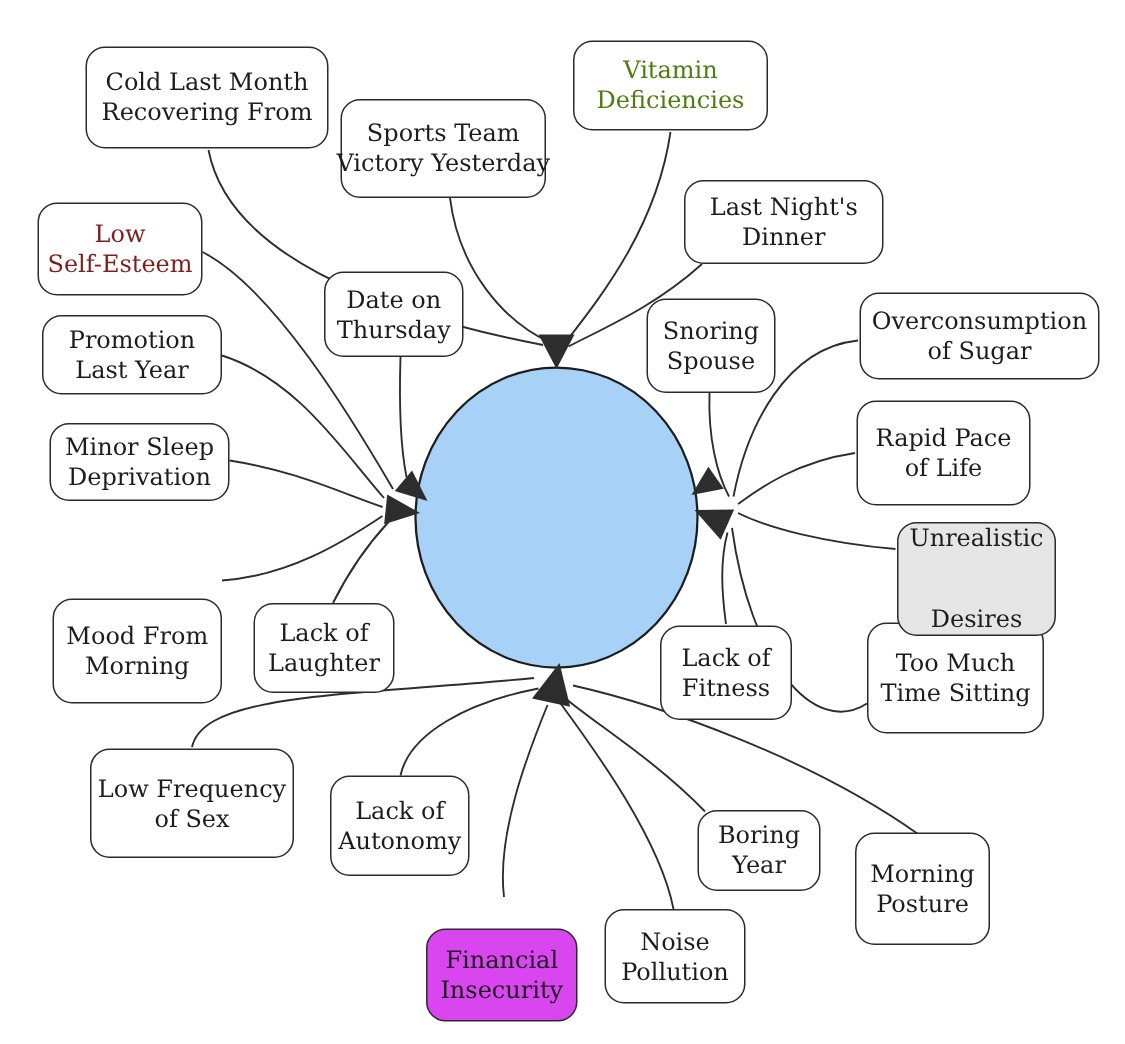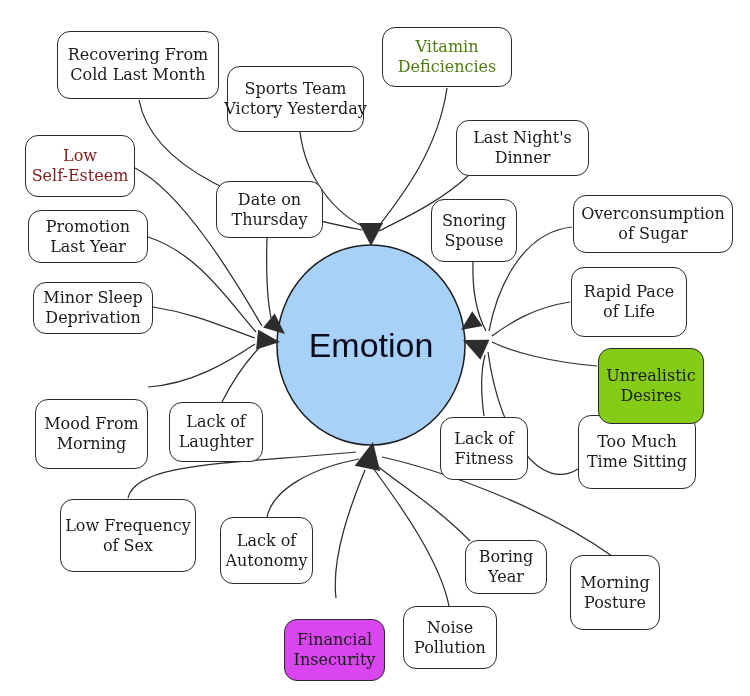--- a/index.html
+++ b/index.html
@@ -67,43 +67,42 @@
       <path d="M 449,606 C 440,560 398,502 373,468" fill="none" stroke="#2d2d2d" stroke-width="1.25"></path>
       <path d="M 470,541 C 436,506 396,482 375,464" fill="none" stroke="#2d2d2d" stroke-width="1.25"></path>
       <path d="M 612,556 C 540,505 440,470 382,457" fill="none" stroke="#2d2d2d" stroke-width="1.25"></path>
       <polygon points="0,0 -23,-12 -23,12" transform="translate(371,246) rotate(90)" fill="#2d2d2d"></polygon>
       <polygon points="0,0 -27,-13 -27,13" transform="translate(373,442) rotate(-78)" fill="#2d2d2d"></polygon>
       <polygon points="0,0 -21,-9 -21,9" transform="translate(285,334) rotate(40)" fill="#2d2d2d"></polygon>
       <polygon points="0,0 -23,-10 -23,10" transform="translate(280,342) rotate(6)" fill="#2d2d2d"></polygon>
       <polygon points="0,0 -20,-9 -20,9" transform="translate(461,330) rotate(145)" fill="#2d2d2d"></polygon>
       <polygon points="0,0 -24,-11 -24,11" transform="translate(463,340) rotate(204)" fill="#2d2d2d"></polygon>
     </svg>
-  <div class="center-label" id="center-label" style="left: 277px; top: 245px; width: 188px; height: 200px; color: rgb(12, 12, 30);">Emotion</div>
   <div id="nodes-layer">
       <div class="node" style="left: 57px; top: 31px; width: 162px; height: 68px; background: rgb(255, 255, 255); border-color: rgb(43, 43, 43); color: rgb(28, 28, 28);">
+        <span class="line">Cold Last Month</span>
         <span class="line">Recovering From</span>
-        <span class="line">Cold Last Month</span>
       </div>
       <div class="node" style="left: 227px; top: 66px; width: 137px; height: 66px; background: rgb(255, 255, 255); border-color: rgb(43, 43, 43); color: rgb(28, 28, 28);">
         <span class="line">Sports Team</span>
         <span class="line">Victory Yesterday</span>
       </div>
       <div class="node" style="left: 382px; top: 27px; width: 130px; height: 60px; background: rgb(255, 255, 255); border-color: rgb(43, 43, 43); color: #4d7c0f;">
         <span class="line">Vitamin</span>
         <span class="line">Deficiencies</span>
       </div>
       <div class="node" style="left: 456px; top: 120px; width: 133px; height: 56px; background: rgb(255, 255, 255); border-color: rgb(43, 43, 43); color: rgb(28, 28, 28);">
         <span class="line">Last Night's</span>
         <span class="line">Dinner</span>
       </div>
       <div class="node" style="left: 431px; top: 199px; width: 86px; height: 63px; background: rgb(255, 255, 255); border-color: rgb(43, 43, 43); color: rgb(28, 28, 28);">
         <span class="line">Snoring</span>
         <span class="line">Spouse</span>
       </div>
-      <div class="node" style="left: 216px; top: 181px; width: 107px; height: 57px; background: rgb(255, 255, 255); border-color: rgb(43, 43, 43); color: rgb(28, 28, 28);">
+      <div class="node" style="left: 216px; top: 181px; width: 93px; height: 57px; background: rgb(255, 255, 255); border-color: rgb(43, 43, 43); color: rgb(28, 28, 28);">
         <span class="line">Date on</span>
         <span class="line">Thursday</span>
       </div>
       <div class="node" style="left: 25px; top: 135px; width: 110px; height: 62px; background: rgb(255, 255, 255); border-color: rgb(43, 43, 43); color: #7f1d1d;">
         <span class="line">Low</span>
         <span class="line">Self-Esteem</span>
       </div>
       <div class="node" style="left: 28px; top: 210px; width: 120px; height: 53px; background: rgb(255, 255, 255); border-color: rgb(43, 43, 43); color: rgb(28, 28, 28);">
         <span class="line">Promotion</span>
         <span class="line">Last Year</span>
@@ -145,21 +144,21 @@
         <span class="line">Posture</span>
       </div>
       <div class="node" style="left: 440px; top: 417px; width: 88px; height: 63px; background: rgb(255, 255, 255); border-color: rgb(43, 43, 43); color: rgb(28, 28, 28);">
         <span class="line">Lack of</span>
         <span class="line">Fitness</span>
       </div>
       <div class="node" style="left: 578px; top: 415px; width: 118px; height: 74px; background: rgb(255, 255, 255); border-color: rgb(43, 43, 43); color: rgb(28, 28, 28);">
         <span class="line">Too Much</span>
         <span class="line">Time Sitting</span>
       </div>
-      <div class="node" style="left: 598px; top: 348px; width: 106px; height: 76px; background: #84cc16; border-color: rgb(43, 43, 43); color: rgb(28, 28, 28);">
+      <div class="node" style="left: 598px; top: 348px; width: 106px; height: 76px; background: #e5e5e5; border-color: rgb(43, 43, 43); color: rgb(28, 28, 28); justify-content: space-between;">
         <span class="line">Unrealistic</span>
         <span class="line">Desires</span>
       </div>
       <div class="node" style="left: 571px; top: 267px; width: 116px; height: 70px; background: rgb(255, 255, 255); border-color: rgb(43, 43, 43); color: rgb(28, 28, 28);">
         <span class="line">Rapid Pace</span>
         <span class="line">of Life</span>
       </div>
       <div class="node" style="left: 573px; top: 195px; width: 160px; height: 58px; background: rgb(255, 255, 255); border-color: rgb(43, 43, 43); color: rgb(28, 28, 28);">
         <span class="line">Overconsumption</span>
         <span class="line">of Sugar</span>

